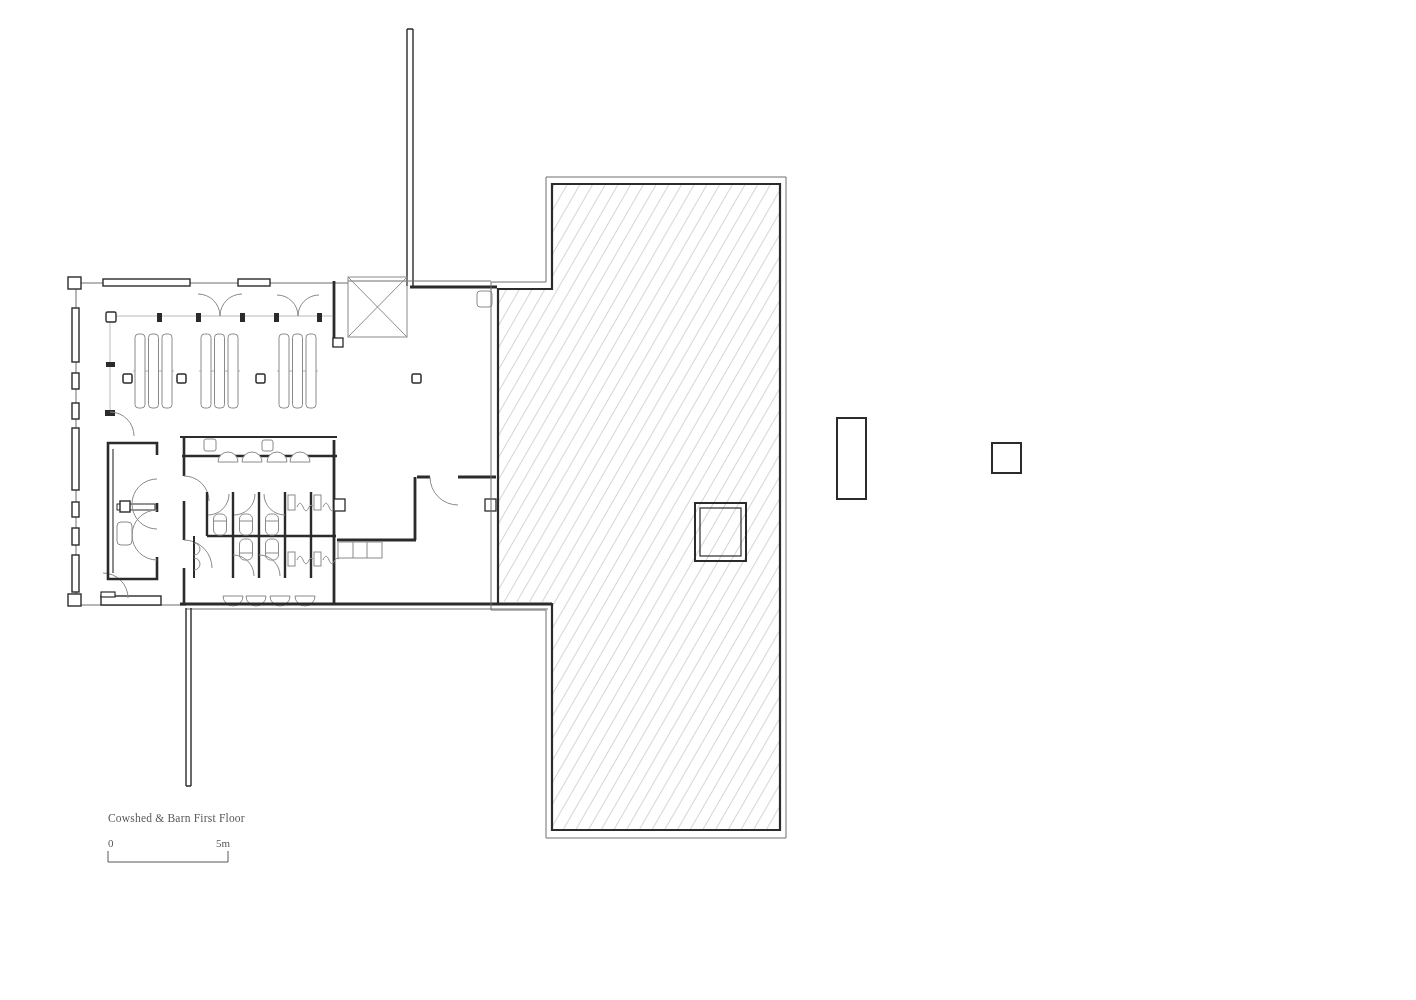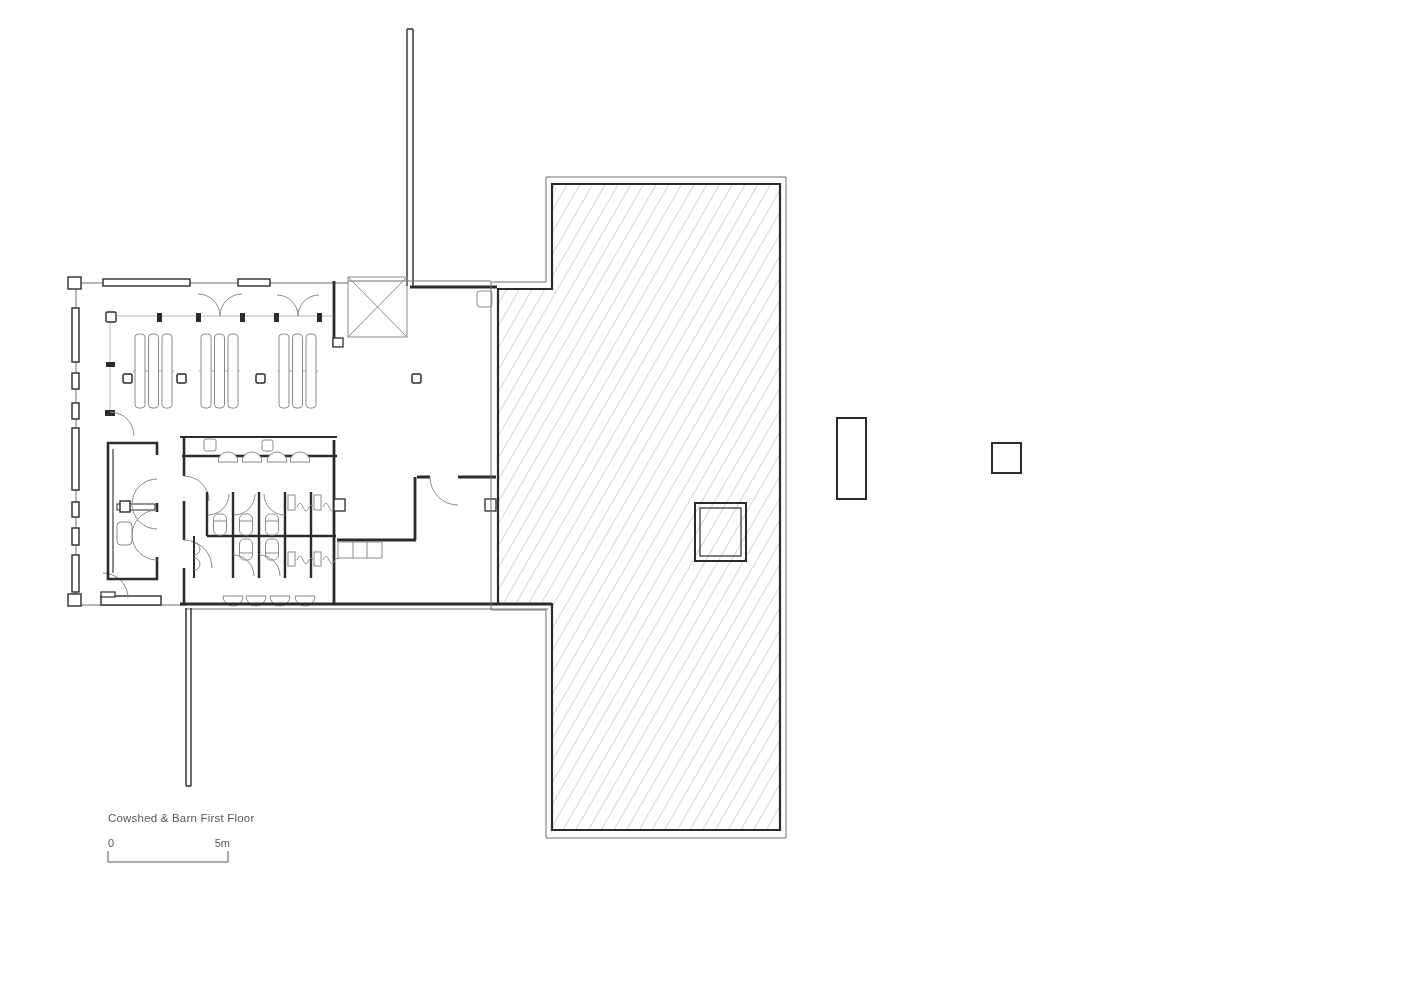--- a/index.html
+++ b/index.html
@@ -1,21 +1,21 @@
 <!DOCTYPE html>
 <html style="--wall: #2b2b2b; --outline: #6e6e6e; --fixture: #8a8a8a; --light: #b3b3b3; --hatch: #ababab; --text: #595959; --bg: #ffffff;"><head>
 <meta charset="utf-8">
 <style>
   :root{
     --wall:#2b2b2b; --outline:#6e6e6e; --fixture:#8a8a8a;
     --light:#b3b3b3; --hatch:#ababab; --text:#595959; --bg:#ffffff;
   }
   html,body{margin:0;padding:0;background:var(--bg);}
   .canvas{position:relative;width:1127px;height:1000px;background:var(--bg);overflow:hidden;
-          font-family:Liberation Sans, sans-serif;}
+          font-family:Liberation Serif, serif;}
   svg{display:block;}
   
   .w   {stroke:var(--wall);fill:none;stroke-linecap:butt;}
   .wf  {stroke:var(--wall);fill:#fff;}
   .wsq {fill:var(--wall);stroke:none;}
   .thin{stroke:var(--outline);fill:none;}
   .fx  {stroke:var(--fixture);fill:none;}
   .fxf {stroke:var(--fixture);fill:#fff;}
   .lt  {stroke:var(--light);fill:none;}
   .sc  {stroke:var(--text);fill:none;}

